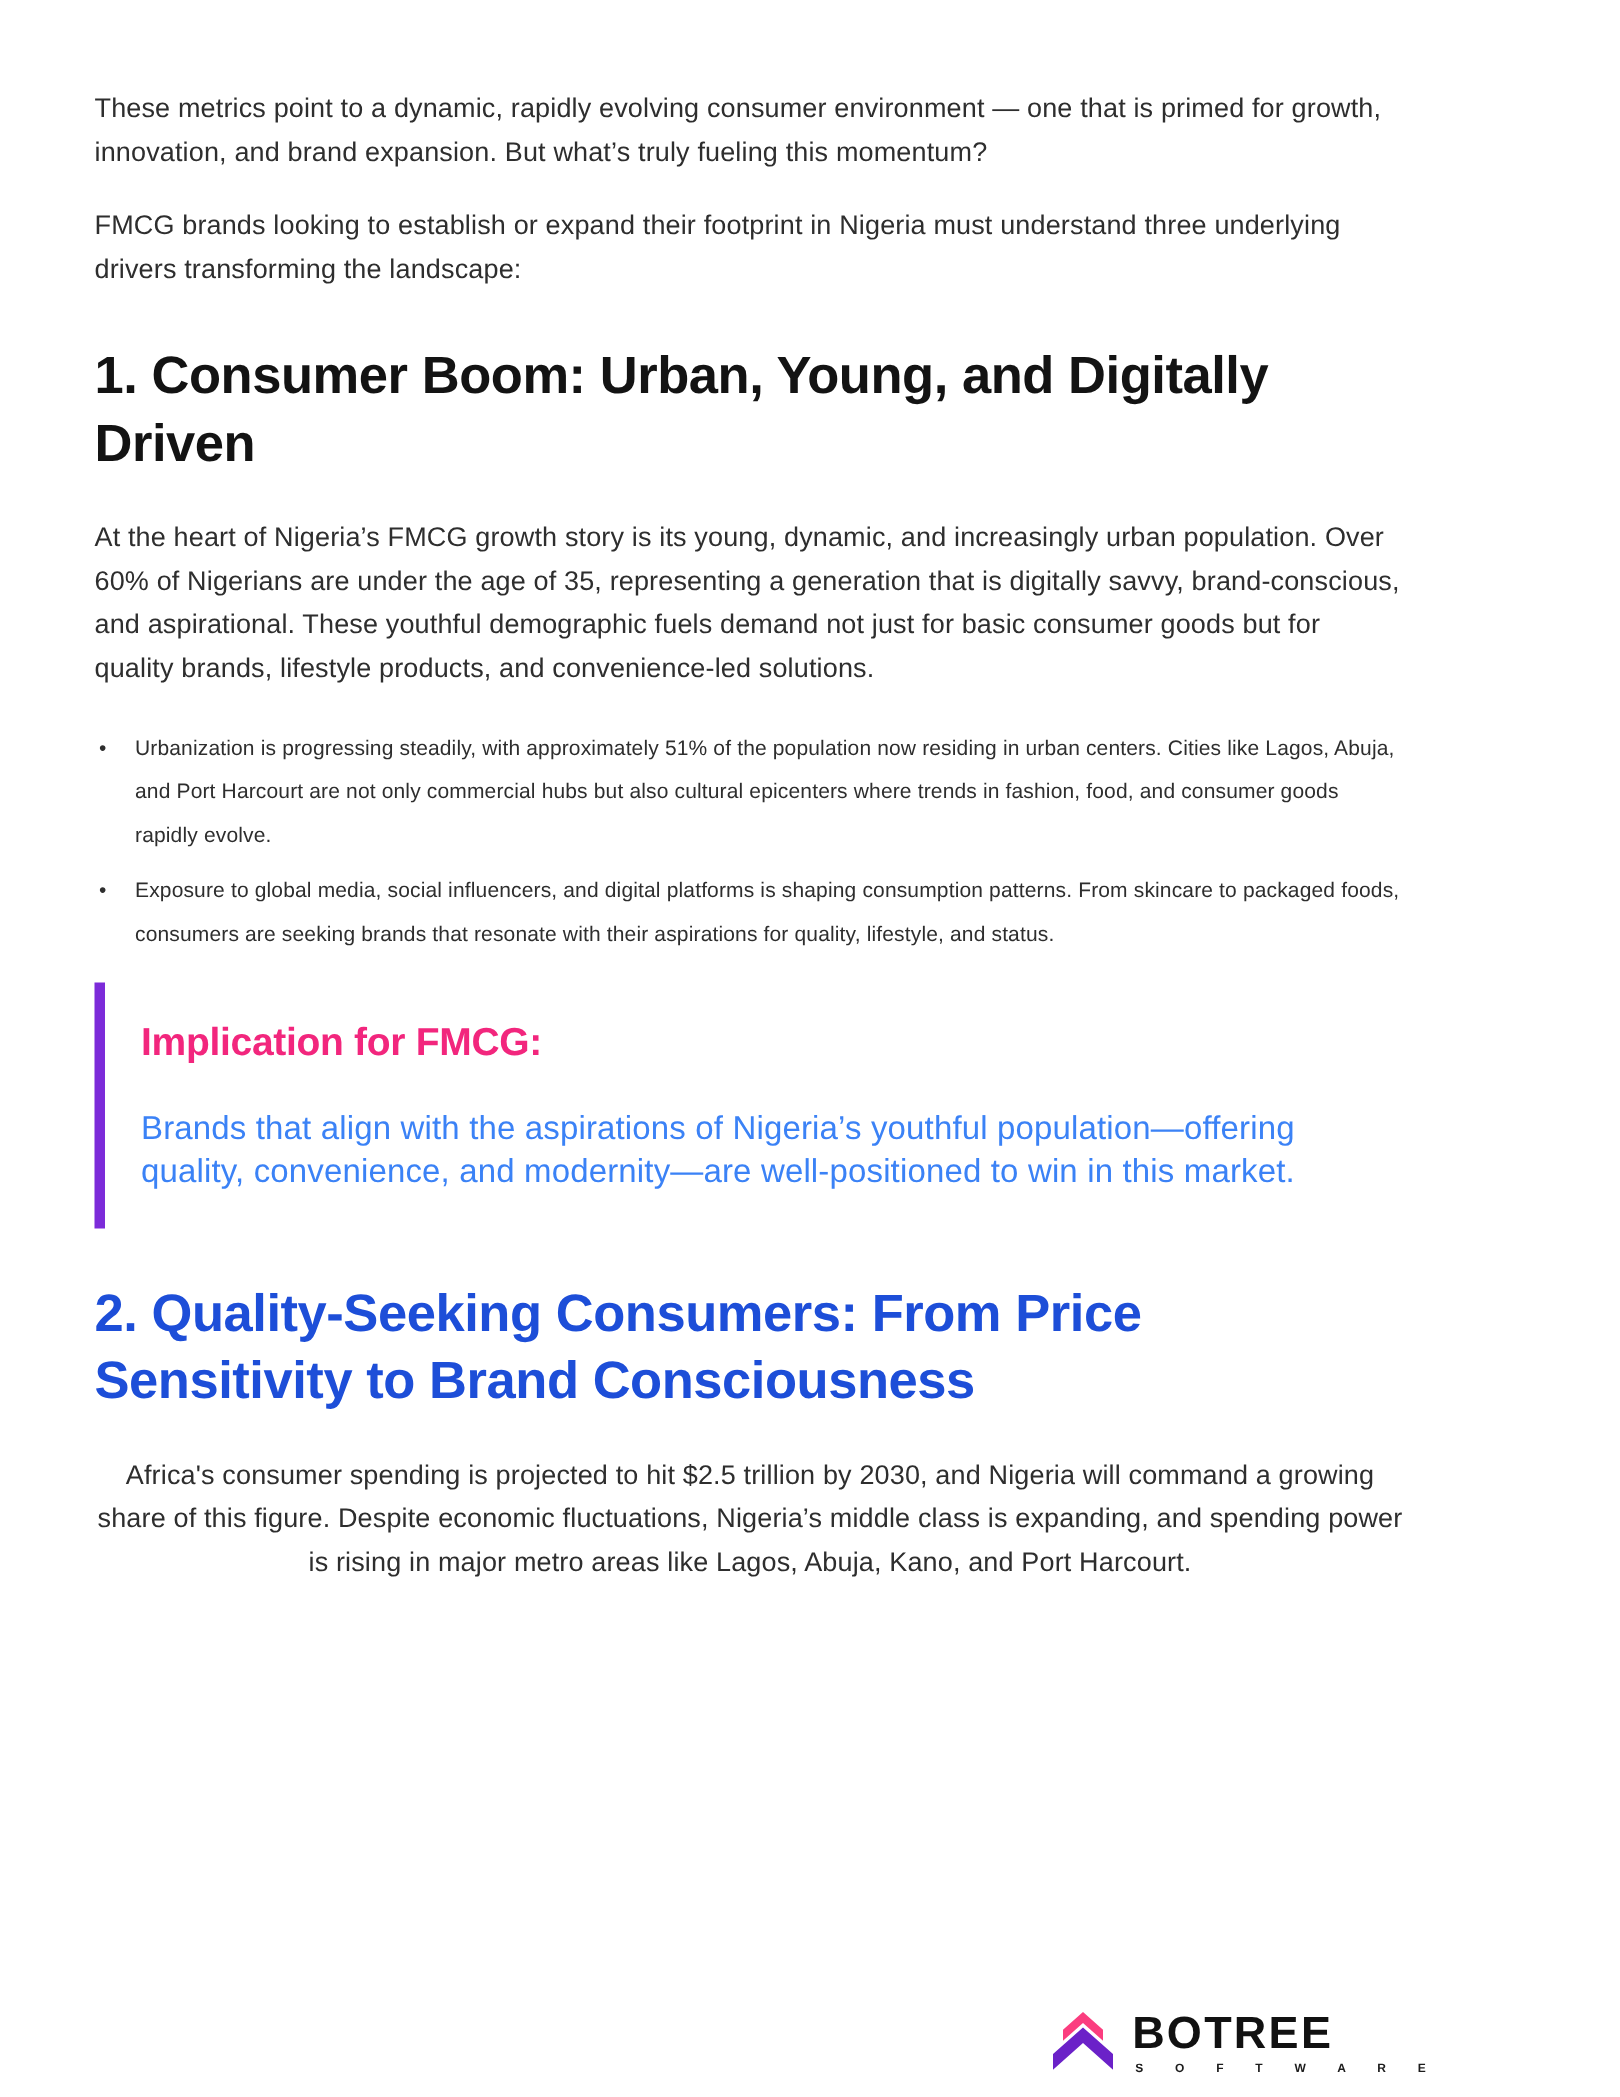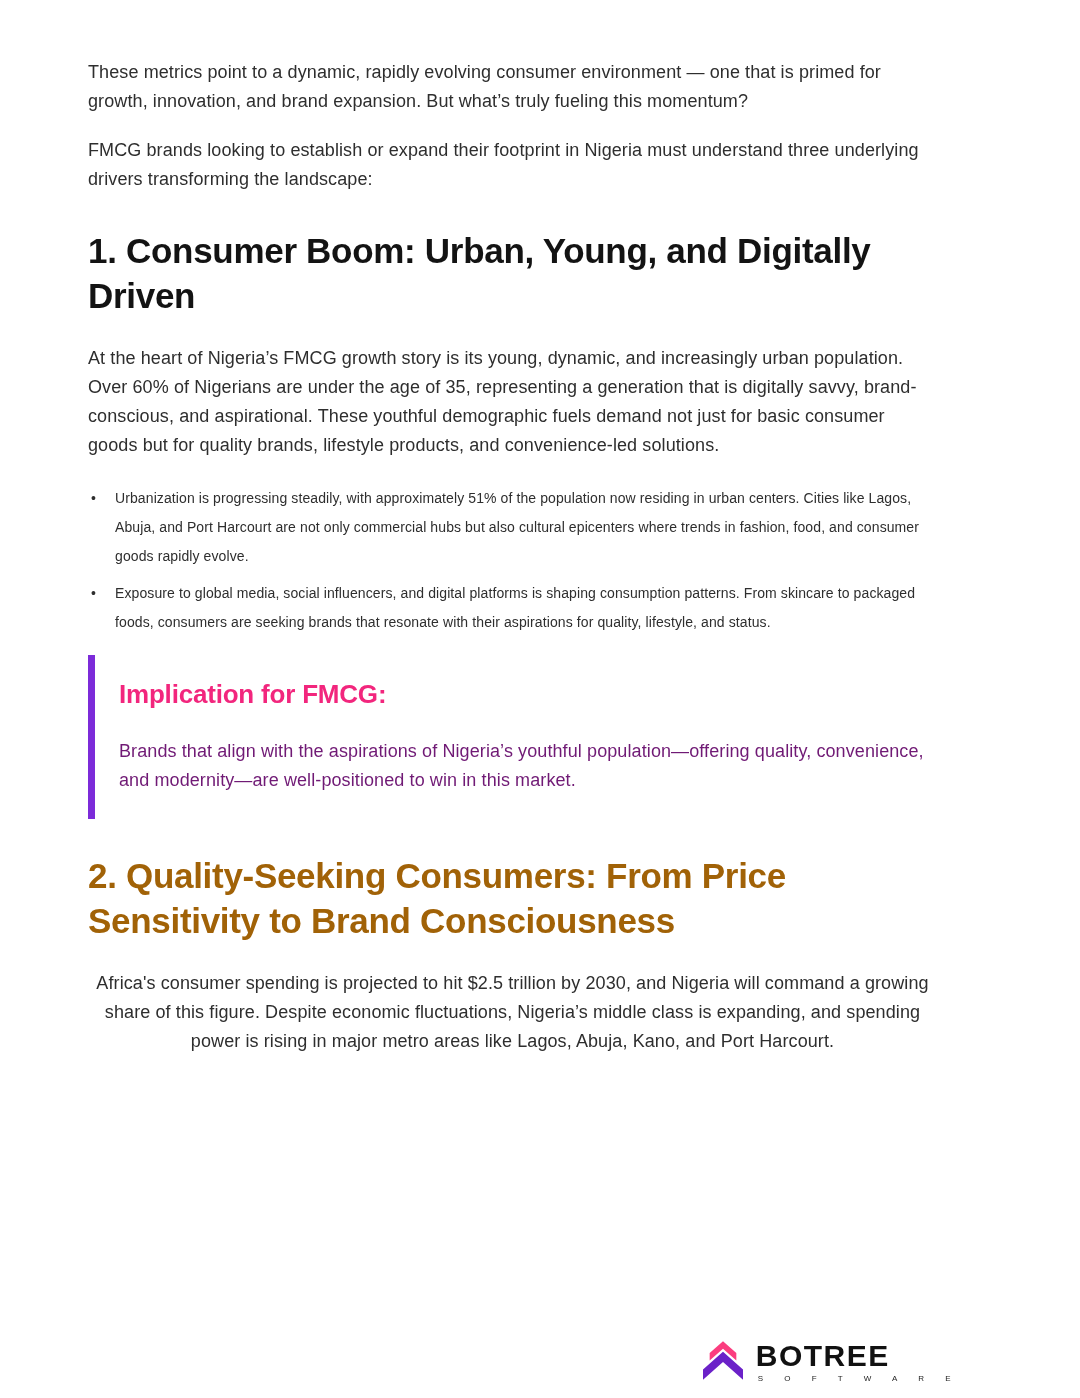--- a/index.html
+++ b/index.html
@@ -5,21 +5,21 @@
   * { margin: 0; padding: 0; box-sizing: border-box; }
   html, body {
     width: 1080px; height: 1398px;
     background: #ffffff;
     font-family: "Liberation Sans", sans-serif;
     overflow: hidden;
   }
   .page {
     position: relative;
     width: 1000px; height: 1398px;
-    padding: 58px 63px 0 88px;
+    padding: 58px 63px 0 63px;
     color: #2e2e2e;
   }
   p.body-text {
     font-size: 18px;
     line-height: 29px;
     color: #2e2e2e;
     letter-spacing: 0.1px;
   }
   .intro-p1 { margin-bottom: 20px; }
   h1.section-heading {
@@ -62,23 +62,23 @@
   }
   .callout h2 {
     font-size: 26px;
     line-height: 30px;
     font-weight: 800;
     color: #F2267D;
     letter-spacing: -0.2px;
     margin-bottom: 28px;
   }
   .callout p {
-    font-size: 18px;
+    font-size: 22px;
     line-height: 29px;
-    color: #701a75;
+    color: #3b82f6;
     letter-spacing: 0.1px;
   }
   .h2-spacing { margin-top: 36px; }
   .p4 { margin-top: 0; text-align: center; }
   .p5 { margin-top: 20px; }
   .logo {
     position: absolute;
     right: 40px;
     bottom: 14px;
     display: flex;
@@ -88,21 +88,21 @@
   .logo svg { width: 40px; height: 44px; display: block; }
   .wordmark .brand {
     font-size: 30px;
     font-weight: 900;
     letter-spacing: 1.5px;
     color: #111111;
     line-height: 30px;
   }
   .wordmark .sub {
     font-size: 8px;
-    font-weight: 400;
+    font-weight: 700;
     letter-spacing: 9.5px;
     color: #1c1c1c;
     margin-top: 3px;
     padding-left: 2px;
   }
 </style>
 </head>
 <body>
 
 <main class="page">
@@ -123,21 +123,21 @@
       <span class="dot">•</span>
       <span class="bullet-text">Exposure to global media, social influencers, and digital platforms is shaping consumption patterns. From skincare to packaged foods, consumers are seeking brands that resonate with their aspirations for quality, lifestyle, and status.</span>
     </li>
   </ul>
 
   <aside class="callout" style="border-left-color: rgb(124, 43, 217);">
     <h2 style="color: rgb(242, 38, 125);">Implication for FMCG:</h2>
     <p>Brands that align with the aspirations of Nigeria’s youthful population—offering quality, convenience, and modernity—are well-positioned to win in this market.</p>
   </aside>
 
-  <h1 class="section-heading h2-spacing" style="color: #a16207;">2. Quality-Seeking Consumers: From Price Sensitivity to Brand Consciousness</h1>
+  <h1 class="section-heading h2-spacing" style="color: #1d4ed8;">2. Quality-Seeking Consumers: From Price Sensitivity to Brand Consciousness</h1>
 
   <p class="body-text p4">Africa's consumer spending is projected to hit $2.5 trillion by 2030, and Nigeria will command a growing share of this figure. Despite economic fluctuations, Nigeria’s middle class is expanding, and spending power is rising in major metro areas like Lagos, Abuja, Kano, and Port Harcourt.</p>
 
   <footer class="logo">
     <svg viewBox="0 0 54 58" aria-hidden="true">
       <path d="M27 1 L45 17 L45 27 L27 11 L9 27 L9 17 Z" fill="#FB3D7F"></path>
       <path d="M27 15 L54 39 L54 53 L27 29 L0 53 L0 39 Z" fill="#6B21C8"></path>
     </svg>
     <div class="wordmark">
       <div class="brand" style="color: rgb(17, 17, 17);">BOTREE</div>

